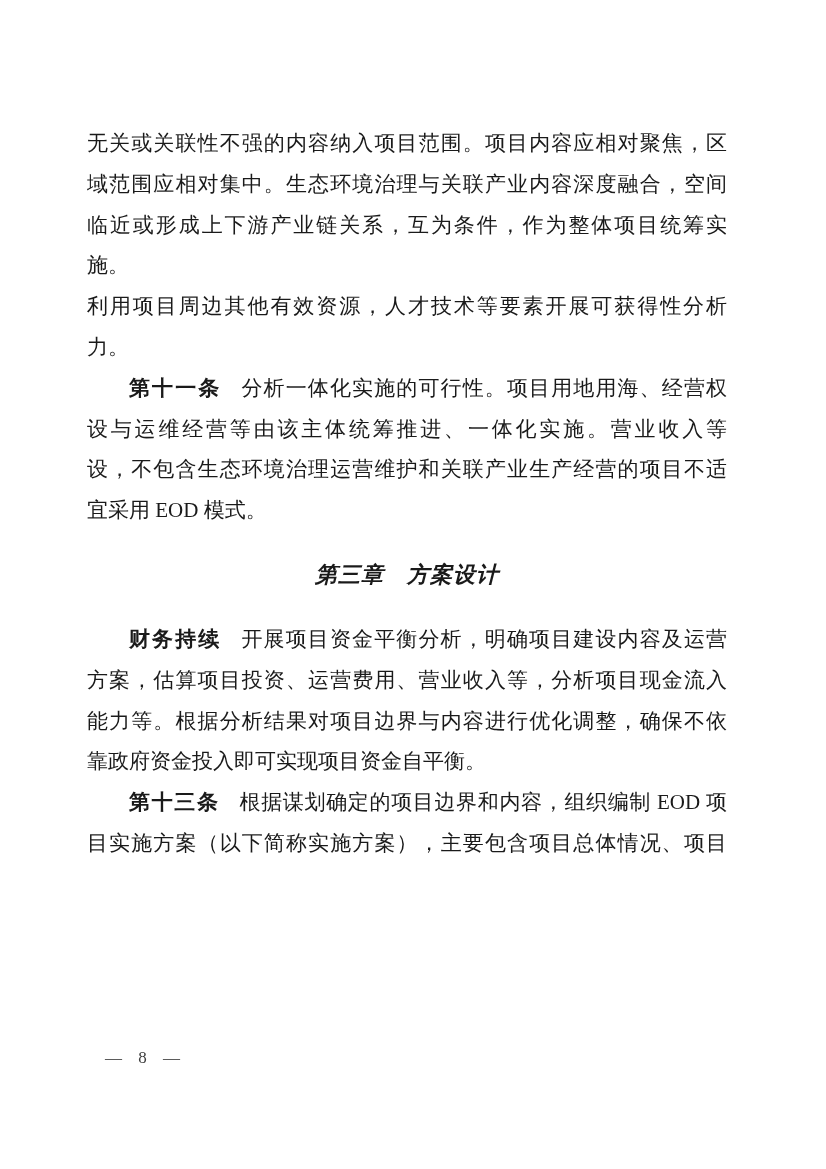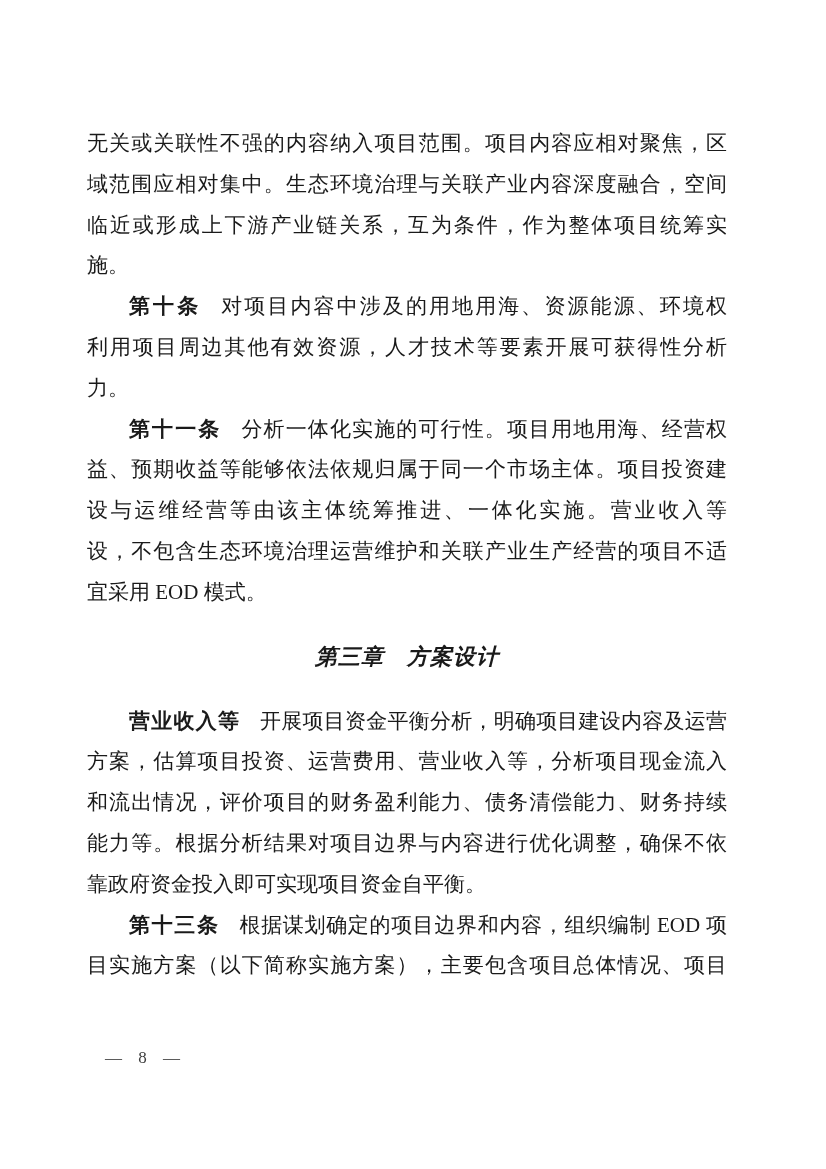--- a/index.html
+++ b/index.html
@@ -70,36 +70,33 @@
 
 <div class="page">
   <main class="doc-body" id="doc-body">
       <div class="paragraph">
         <div class="line first">无关或关联性不强的内容纳入项目范围。项目内容应相对聚焦，区</div>
         <div class="line">域范围应相对集中。生态环境治理与关联产业内容深度融合，空间</div>
         <div class="line">临近或形成上下游产业链关系，互为条件，作为整体项目统筹实</div>
         <div class="line last">施。</div>
       </div>
       <div class="paragraph">
-        <div class="line first indent"><b class="para-label">第十条</b><span>对项目内容中涉及的用地用海、资源能源、环境权</span></div>
         <div class="line">利用项目周边其他有效资源，人才技术等要素开展可获得性分析</div>
         <div class="line last">力。</div>
       </div>
       <div class="paragraph">
         <div class="line first indent"><b class="para-label">第十一条</b><span>分析一体化实施的可行性。项目用地用海、经营权</span></div>
-        <div class="line">益、预期收益等能够依法依规归属于同一个市场主体。项目投资建</div>
         <div class="line">设与运维经营等由该主体统筹推进、一体化实施。营业收入等</div>
         <div class="line">设，不包含生态环境治理运营维护和关联产业生产经营的项目不适</div>
         <div class="line last">宜采用 EOD 模式。</div>
       </div>
       <h2 class="chapter-heading">第三章　方案设计</h2>
       <div class="paragraph">
-        <div class="line first indent"><b class="para-label">营业收入等</b><span>开展项目资金平衡分析，明确项目建设内容及运营</span></div>
+        <div class="line first indent"><b class="para-label">财务持续</b><span>开展项目资金平衡分析，明确项目建设内容及运营</span></div>
         <div class="line">方案，估算项目投资、运营费用、营业收入等，分析项目现金流入</div>
-        <div class="line">和流出情况，评价项目的财务盈利能力、债务清偿能力、财务持续</div>
         <div class="line">能力等。根据分析结果对项目边界与内容进行优化调整，确保不依</div>
         <div class="line last">靠政府资金投入即可实现项目资金自平衡。</div>
       </div>
       <div class="paragraph">
         <div class="line first indent"><b class="para-label">第十三条</b><span>根据谋划确定的项目边界和内容，组织编制 EOD 项</span></div>
         <div class="line">目实施方案（以下简称实施方案），主要包含项目总体情况、项目</div>
       </div>
     </main>
   <div class="page-footer">— 8 —</div>
 </div>

